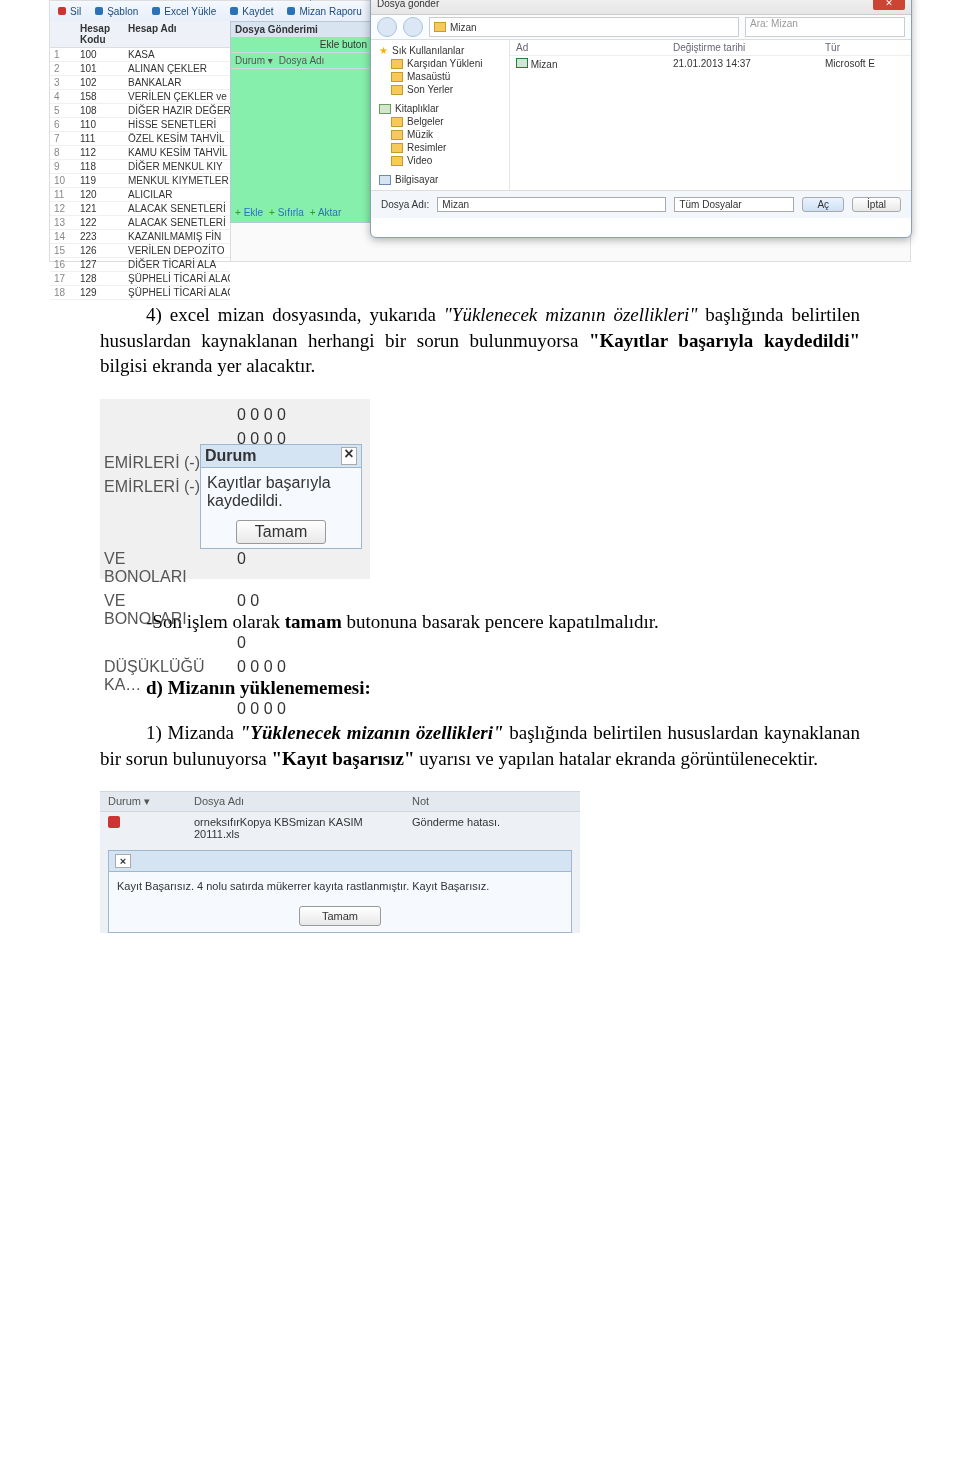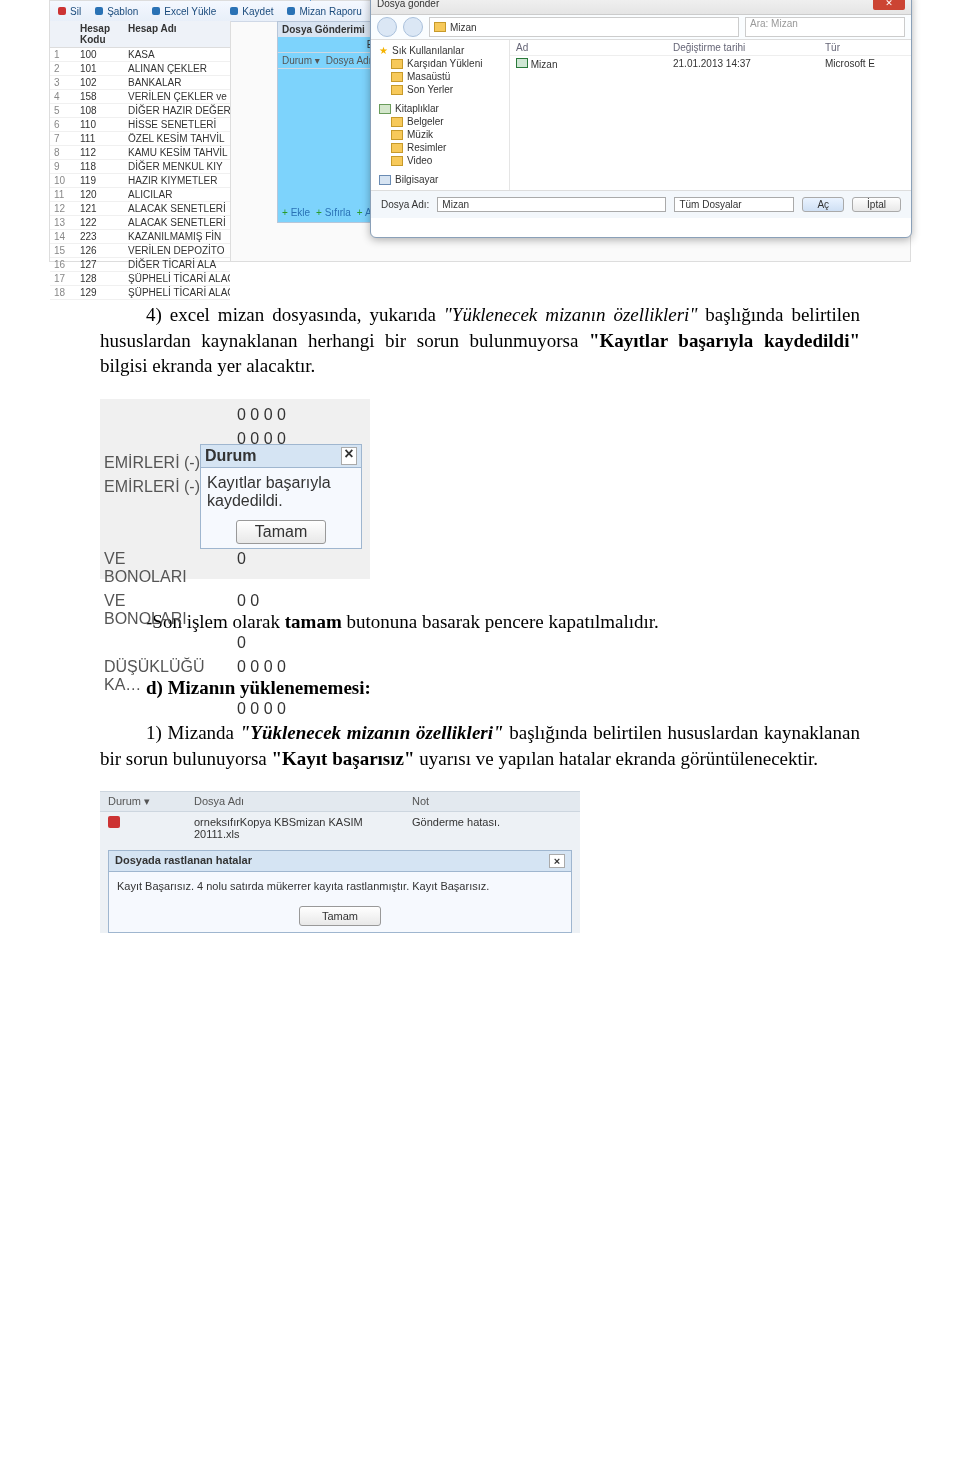--- a/index.html
+++ b/index.html
@@ -52,21 +52,21 @@
   .shot1 .tbl .thead .c1 { width:40px; }
   .shot1 .tbl .thead .c2 { flex:1; }
   .shot1 .tbl .row { display:flex; border-bottom:1px solid #f0f0f0; }
   .shot1 .tbl .row div { padding:1px 4px; white-space:nowrap; overflow:hidden; }
   .shot1 .tbl .row .c0 { width:18px; color:#888; }
   .shot1 .tbl .row .c1 { width:40px; }
   .shot1 .tbl .row .c2 { flex:1; }
 
   .shot1 .sendpanel {
     position:absolute; left:180px; top:20px; width:140px; height:200px;
-    background:#7dd3fc; border:1px solid #b7c6d9;margin-left:47px;
+    background:#86efac; border:1px solid #b7c6d9;
   }
   .shot1 .sendpanel .sptitle { background:#d9e4f1; padding:2px 4px; font-weight:bold; }
   .shot1 .sendpanel .spbar { display:flex; gap:6px; padding:2px 4px; border-top:1px solid #d0d8e2; border-bottom:1px solid #d0d8e2; color:#555;}
   .shot1 .sendpanel .spbody { padding:4px; }
   .shot1 .sendpanel .spfoot { position:absolute; bottom:4px; left:4px; right:4px; display:flex; gap:6px; color:#2a72b5;}
   .shot1 .sendpanel .spfoot span::before { content:"+ "; color:#2a9b2a; }
 
   .shot1 .filedlg {
     position:absolute; left:320px; top:-10px; width:540px; height:245px;
     background:#fff; border:1px solid #8aa0b8; border-radius:6px;
@@ -239,21 +239,21 @@
           <div class="c2">KAMU KESİM TAHVİL</div>
         </div>
         <div class="row">
           <div class="c0">9</div>
           <div class="c1">118</div>
           <div class="c2">DİĞER MENKUL KIY</div>
         </div>
         <div class="row">
           <div class="c0">10</div>
           <div class="c1">119</div>
-          <div class="c2">HAZIR KIYMETLER</div>
+          <div class="c2">MENKUL KIYMETLER</div>
         </div>
         <div class="row">
           <div class="c0">11</div>
           <div class="c1">120</div>
           <div class="c2">ALICILAR</div>
         </div>
         <div class="row">
           <div class="c0">12</div>
           <div class="c1">121</div>
           <div class="c2">ALACAK SENETLERİ</div>
@@ -466,21 +466,20 @@
       <div class="gc2">Dosya Adı</div>
       <div class="gc3">Not</div>
     </div>
     <div class="grow">
       <div class="gc1"><span class="xico"></span></div>
       <div class="gc2">orneksıfırKopya KBSmizan KASIM 20111.xls</div>
       <div class="gc3">Gönderme hatası.</div>
     </div>
     <div class="dlg">
       <div class="dtitle">
-        <span class="dtxt">Dosyada rastlanan hatalar</span>
         <span class="dx">×</span>
       </div>
       <div class="dbody">Kayıt Başarısız. 4 nolu satırda mükerrer kayıta rastlanmıştır. Kayıt Başarısız.</div>
       <div class="dfoot">
         <span class="ok">Tamam</span>
       </div>
     </div>
   </div>
 
 

